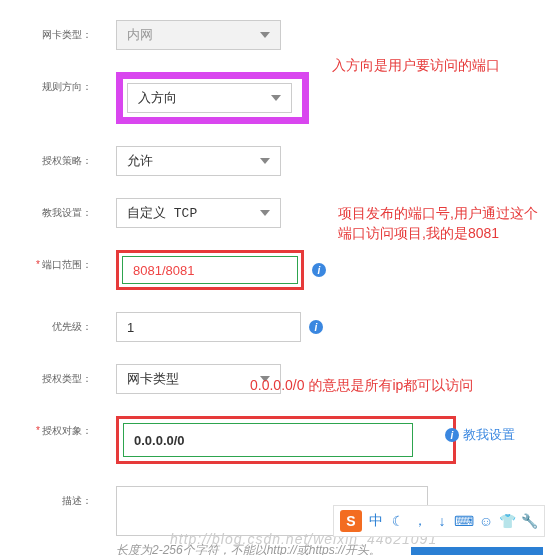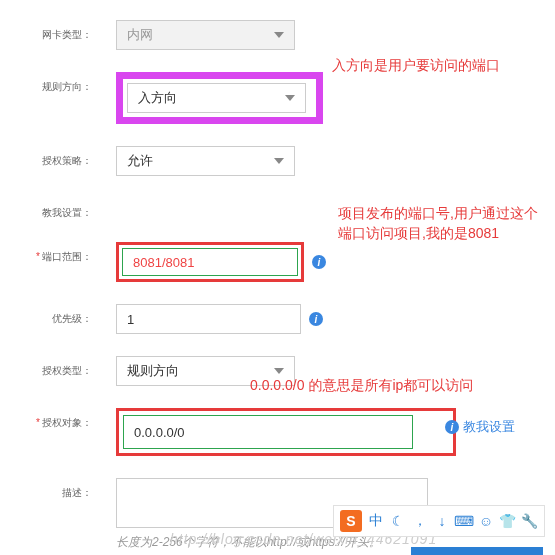--- a/index.html
+++ b/index.html
@@ -2,34 +2,34 @@
 <html><head>
   <meta charset="utf-8">
   <style>
     * { box-sizing: border-box; margin: 0; padding: 0; }
     body { width: 555px; height: 555px; font-family: "Microsoft YaHei", sans-serif; font-size: 12px; color: #666; background: #fff; position: relative; }
     .form-wrap { padding: 20px 20px 10px 10px; }
     .row { display: flex; align-items: flex-start; margin-bottom: 22px; position: relative; }
     .label-col { width: 82px; text-align: right; padding-top: 8px; color: #666; font-size: 10px; }
     .req { color: #e63a3a; margin-right: 2px; }
     .control-col { padding-left: 24px; display: flex; align-items: center; gap: 8px; }
-    .select-box { width: 179px; height: 30px; border: 1px solid #ccc; background: #fff; display: flex; align-items: center; padding: 0 10px; position: relative; color: #333; font-size: 13px; font-family: Liberation Mono, monospace; }
+    .select-box { width: 165px; height: 30px; border: 1px solid #ccc; background: #fff; display: flex; align-items: center; padding: 0 10px; position: relative; color: #333; font-size: 13px; font-family: Liberation Mono, monospace; }
     .select-box .triangle { position: absolute; right: 10px; width: 0; height: 0; border-left: 5px solid transparent; border-right: 5px solid transparent; border-top: 6px solid #888; }
     .select-readonly { background: #f2f2f2; color: #999; }
     .text-input { width: 185px; height: 30px; border: 1px solid #ccc; padding: 0 10px; font-size: 13px; color: #333; }
     textarea.text-area { width: 312px; height: 50px; border: 1px solid #ccc; padding: 6px 10px; font-size: 13px; resize: none; }
     .info-icon { width: 14px; height: 14px; border-radius: 50%; background: #3a87e0; color: #fff; font-size: 10px; display: inline-flex; align-items: center; justify-content: center; font-weight: bold; font-style: italic; }
     .annot { color: #e63a3a; font-size: 14px; position: absolute; line-height: 1.4; }
     .annot-1 { top: 56px; left: 332px; width: 210px; }
     .annot-2 { top: 204px; left: 338px; width: 205px; }
     .annot-3 { top: 376px; left: 250px; width: 295px; }
     .hint { color: #999; font-size: 12px; padding-left: 106px; margin-top: 6px; font-style: italic; }
     .teach-link { color: #3a87e0; font-size: 13px; display: flex; align-items: center; gap: 4px; cursor: pointer; position: absolute; right: 20px; top: 10px; }
     .auth-row { position: relative; }
-    .auth-outer { border: 3px solid #e63a3a; padding: 4px; width: 340px; }
+    .auth-outer { border: 3px solid #e63a3a; padding: 4px; width: 340px; font-weight: bold; }
     .auth-inner { border: 1px solid #2da44e; width: 290px; height: 34px; display: flex; align-items: center; padding: 0 10px; color: #333; font-size: 13px; }
     .dir-wrap { border: 7px solid #d946ef; padding: 4px 10px 4px 4px; display: inline-block; }
     .port-wrap-outer { border: 3px solid #e63a3a; padding: 3px; display: inline-block; }
     .port-wrap-inner { border: 1px solid #2da44e; height: 28px; width: 176px; display: flex; align-items: center; padding: 0 10px; color: #ef4444; font-size: 13px; }
     .watermark { position: absolute; bottom: 8px; left: 170px; color: #ccc; font-size: 14px; font-style: italic; letter-spacing: 1px; }
     .toolbar { position: absolute; bottom: 18px; right: 10px; display: flex; align-items: center; gap: 6px; background: #fff; padding: 4px 6px; border: 1px solid #e0e0e0; }
     .toolbar .logo { width: 22px; height: 22px; background: #f36c21; color: #fff; font-weight: bold; display: flex; align-items: center; justify-content: center; border-radius: 3px; font-size: 14px; }
     .toolbar .icn { width: 16px; height: 16px; display: inline-flex; align-items: center; justify-content: center; color: #2a7fd4; font-size: 14px; }
     .bottom-btn { position: absolute; bottom: 0; right: 12px; width: 132px; height: 8px; background: #2a7fd4; }
   </style>
@@ -65,20 +65,26 @@
     <div class="control-col">
       <div class="select-box">
         <span>允许</span>
         <span class="triangle"></span>
       </div>
     </div>
   </div>
 
   <div class="row">
     <div class="label-col">教我设置：</div>
+    <div class="control-col">
+      <div class="select-box">
+        <span>自定义 TCP</span>
+        <span class="triangle"></span>
+      </div>
+    </div>
   </div>
 
   <div class="row">
     <div class="label-col"><span class="req">*</span><span>端口范围：</span></div>
     <div class="control-col">
       <span class="port-wrap-outer">
         <div class="port-wrap-inner">
             <span>8081/8081</span>
           </div>
       </span>
@@ -91,21 +97,21 @@
     <div class="control-col">
       <input class="text-input" value="1" style="">
       <span class="info-icon">i</span>
     </div>
   </div>
 
   <div class="row">
     <div class="label-col">授权类型：</div>
     <div class="control-col">
       <div class="select-box">
-        <span>规则方向</span>
+        <span>网卡类型</span>
         <span class="triangle"></span>
       </div>
     </div>
   </div>
 
   <div class="row auth-row">
     <div class="label-col"><span class="req">*</span><span>授权对象：</span></div>
     <div class="control-col">
       <div class="auth-outer">
         <div class="auth-inner">

